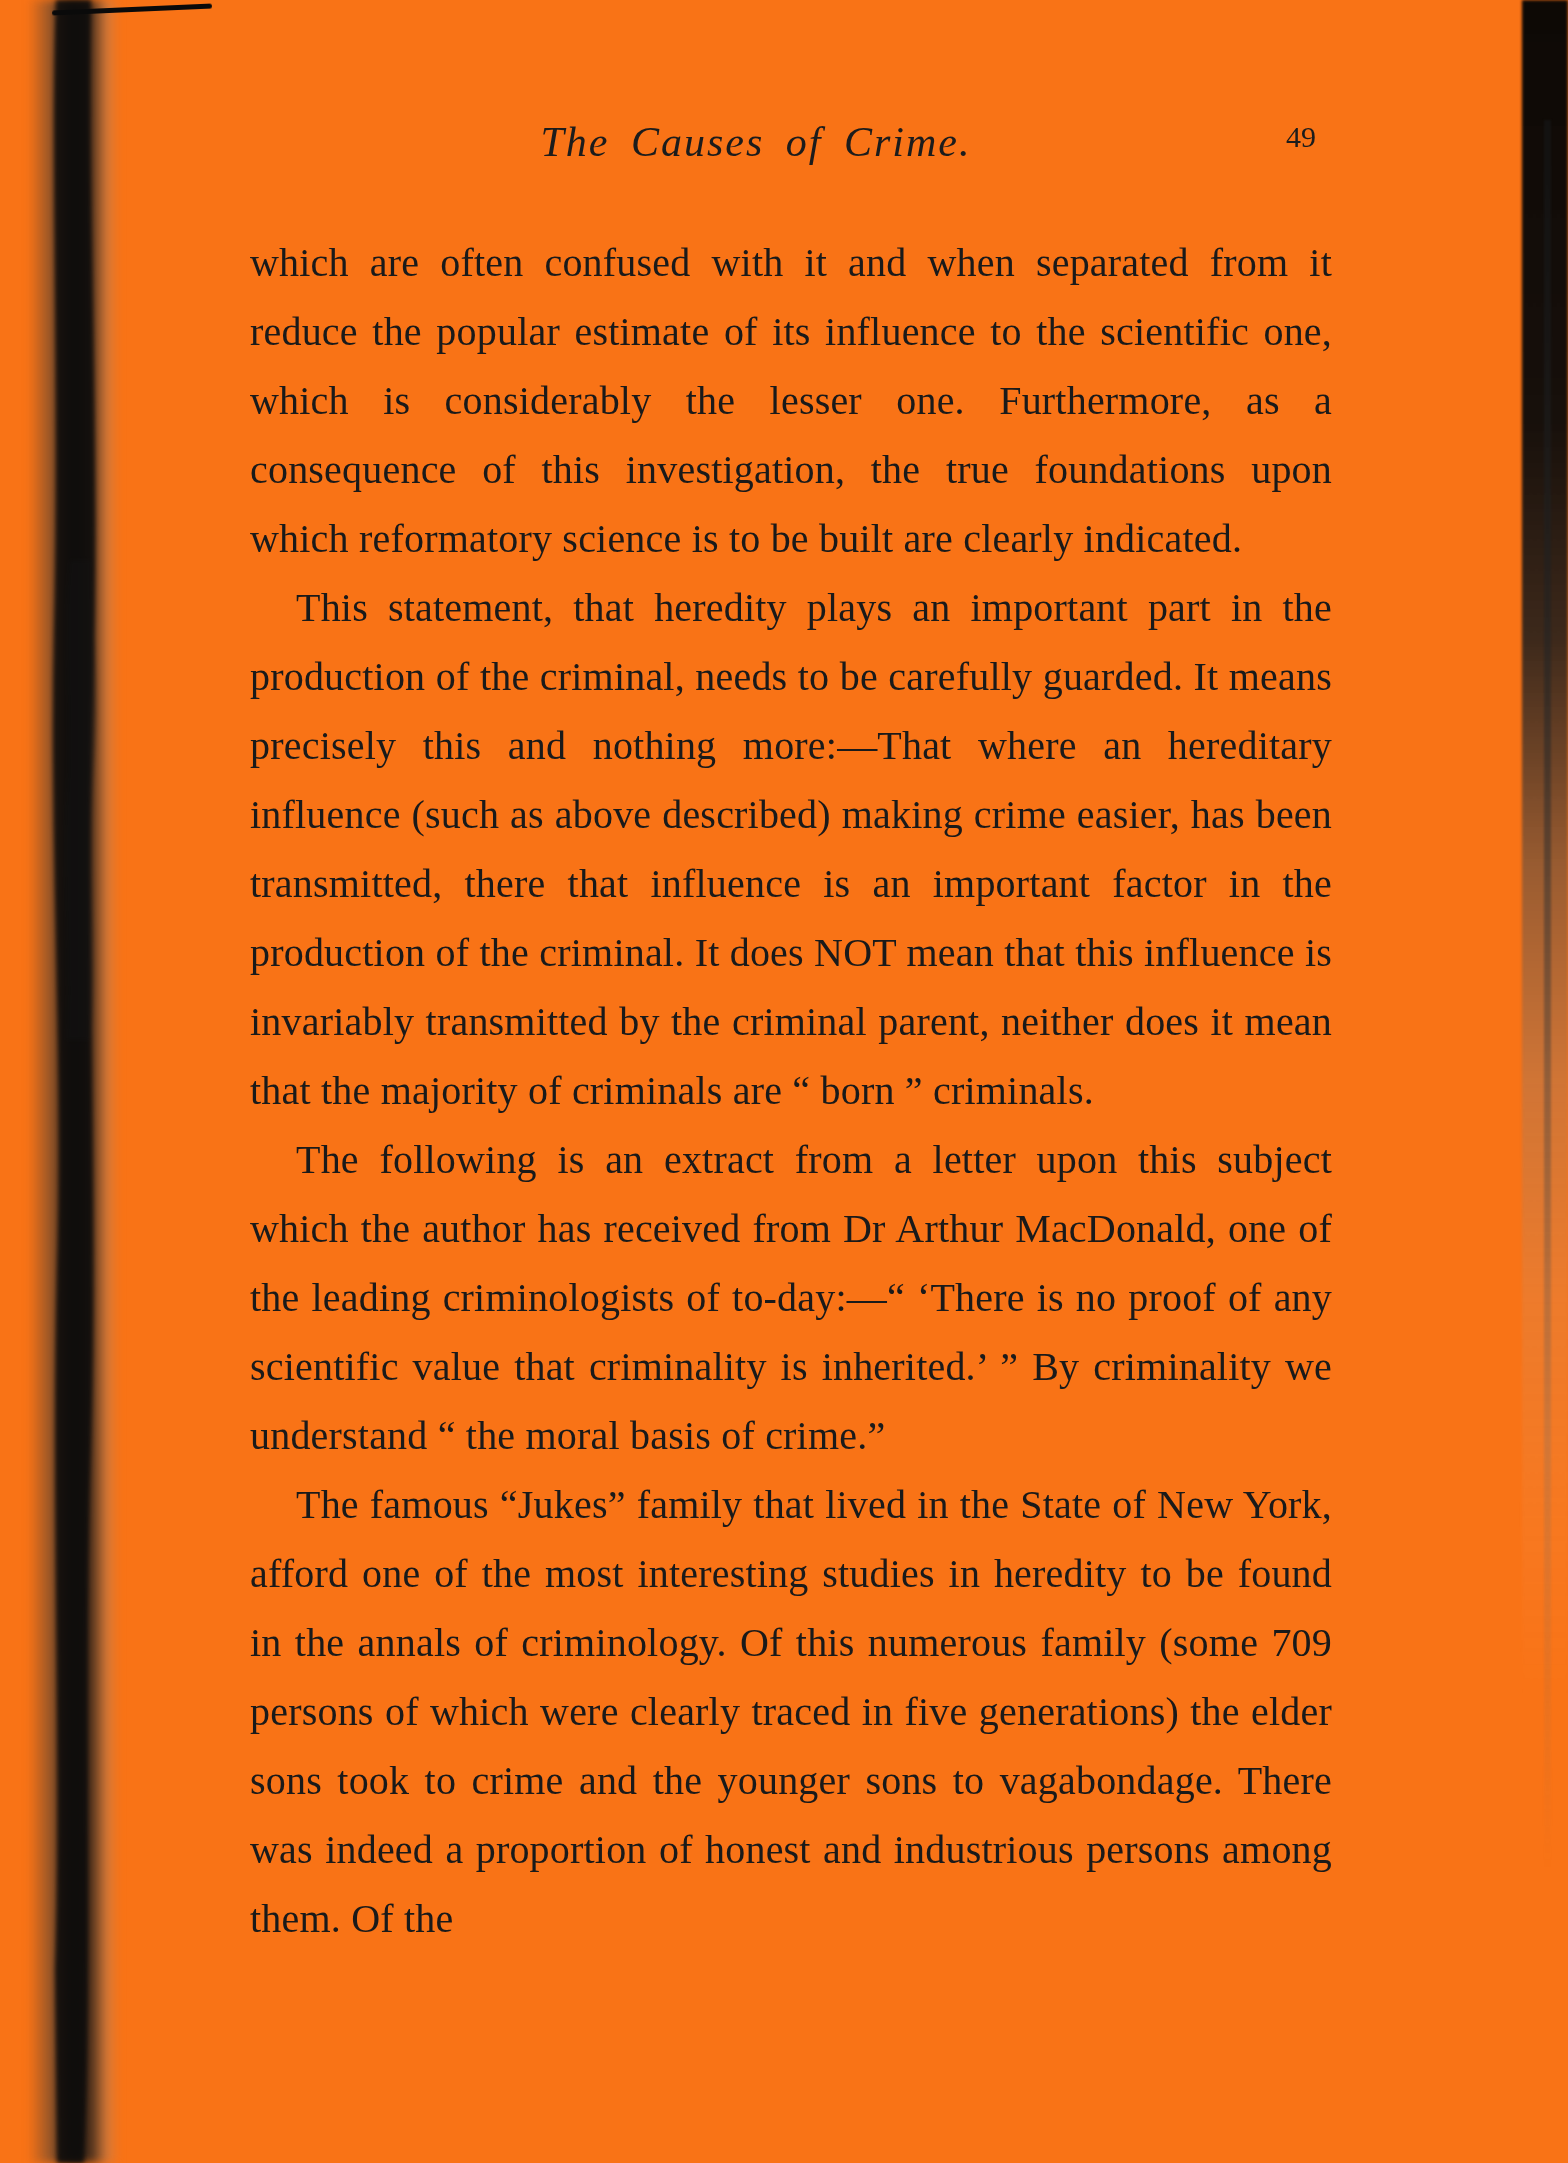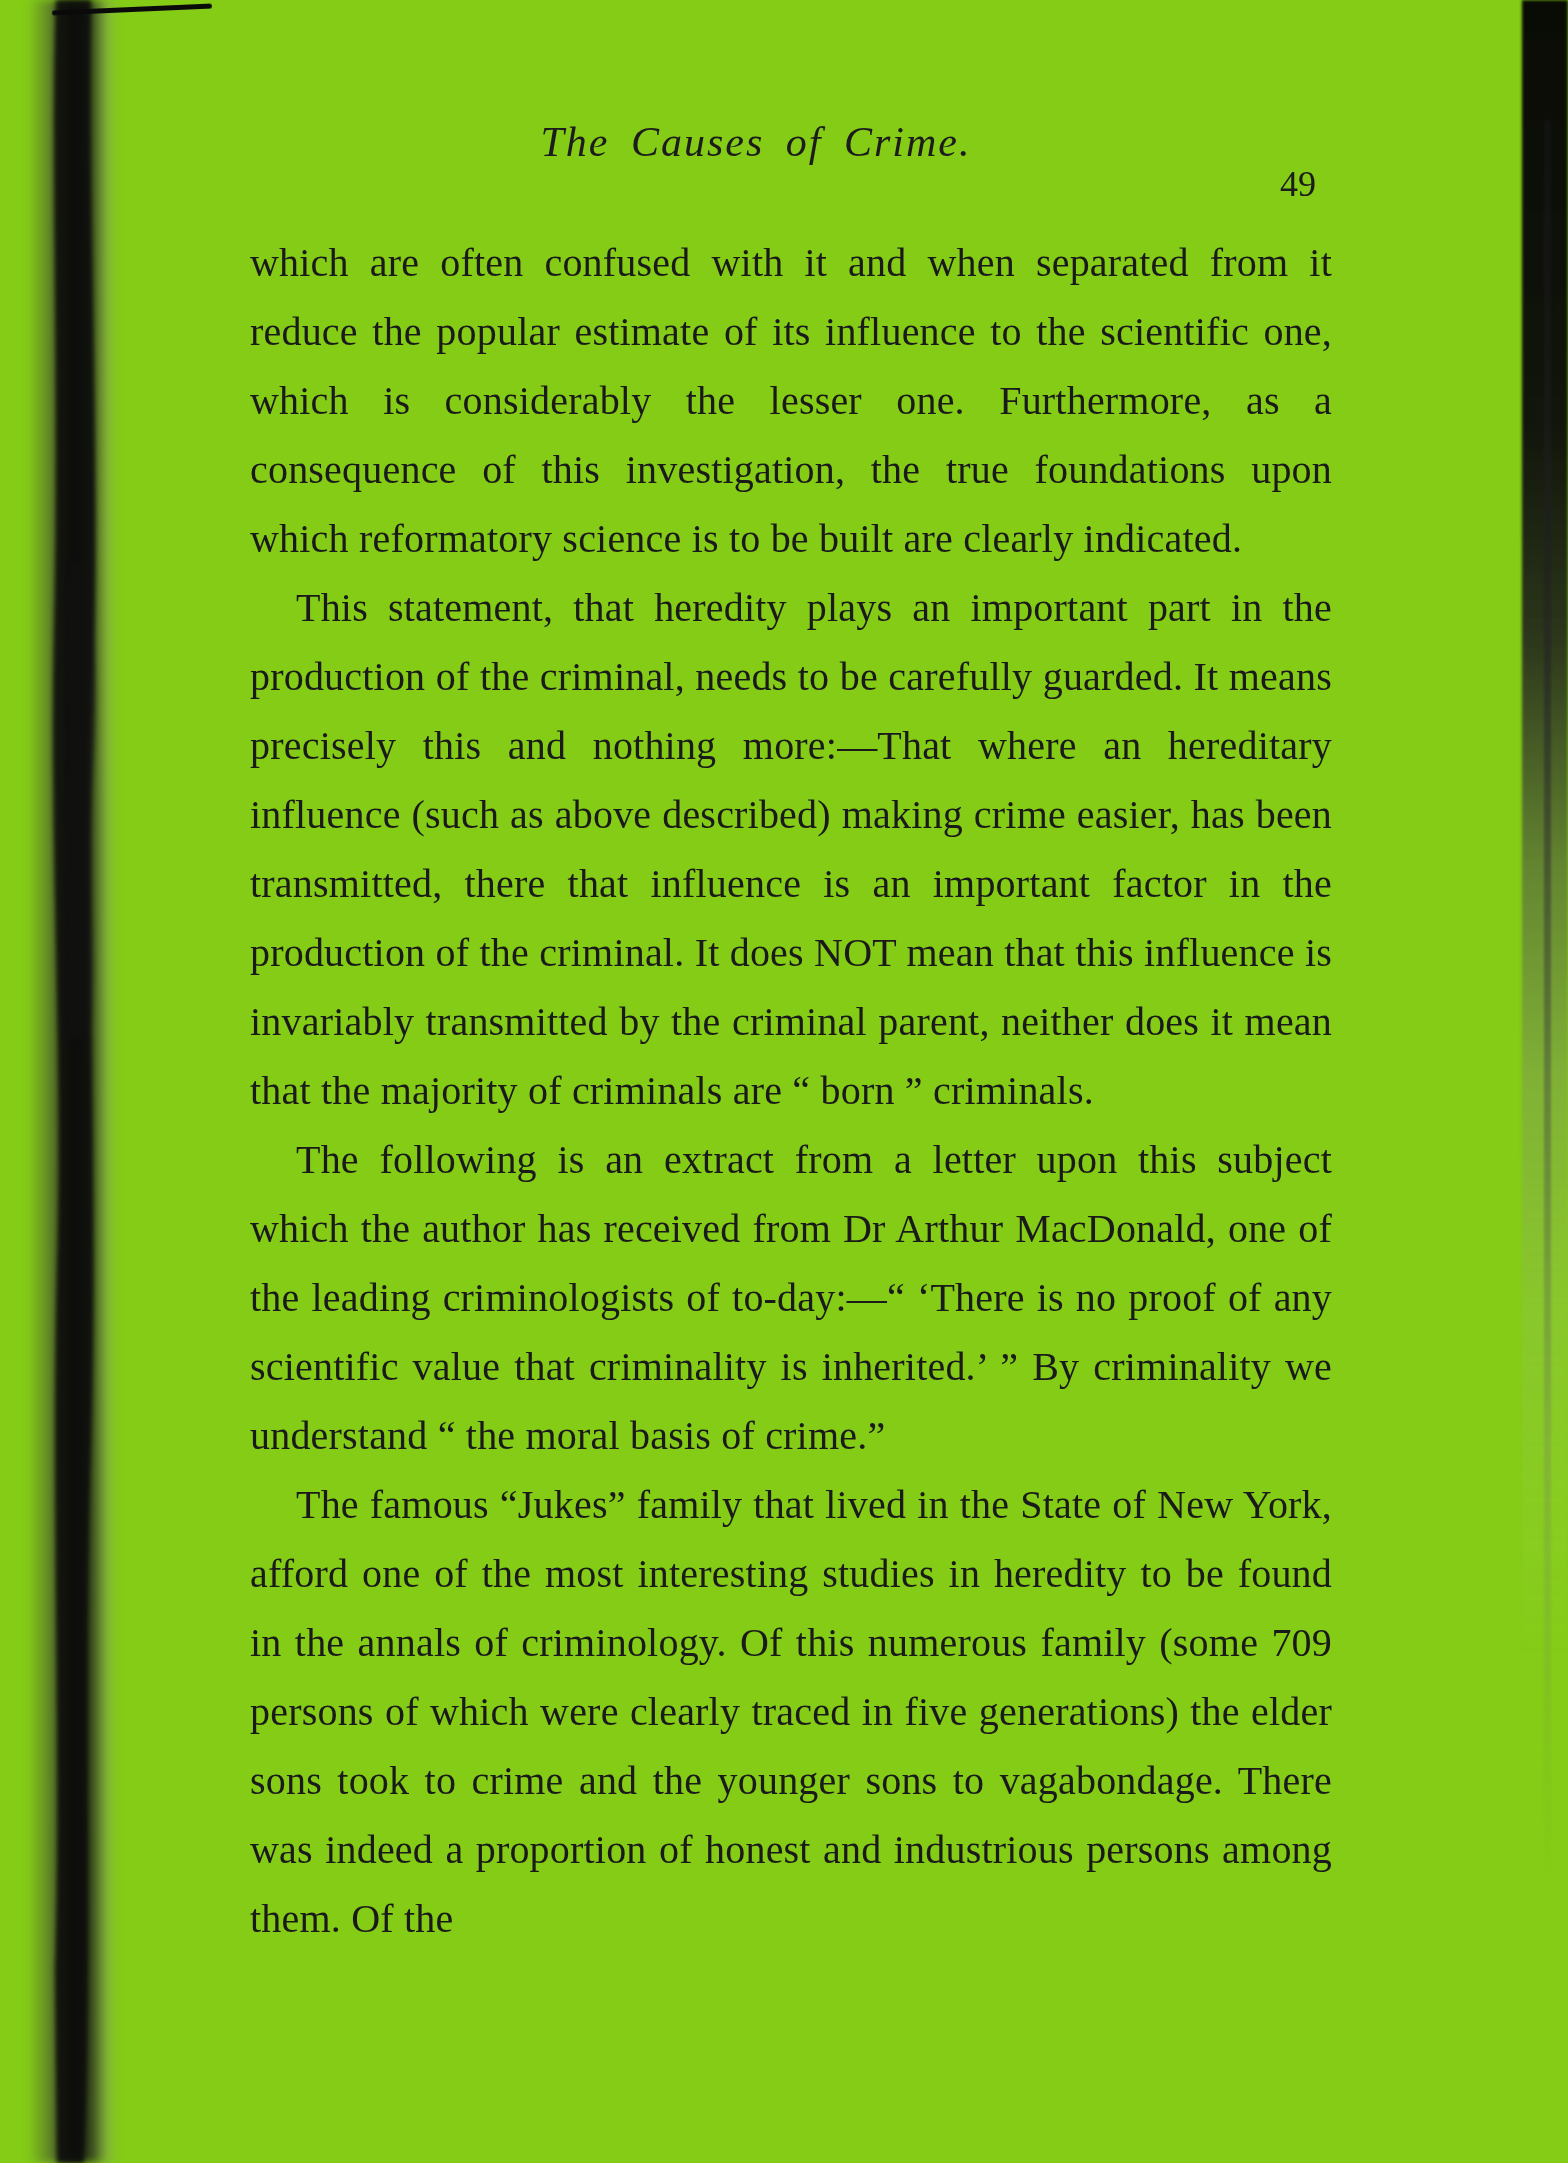--- a/index.html
+++ b/index.html
@@ -4,21 +4,21 @@
 <style>
   html, body {
     margin: 0;
     padding: 0;
     background: #e9e9e7;
   }
   .scan-page {
     position: relative;
     width: 1568px;
     height: 2163px;
-    background: #84cc16;
+    background: #f97316;
     overflow: hidden;
     font-family: "Liberation Serif", serif;
     color: #171717;
   }
 
   
   .binding-shadow {
     position: absolute;
     left: 0; top: 0;
     width: 170px; height: 2163px;
@@ -97,23 +97,22 @@
     text-align: center;
     font-style: italic;
     font-size: 42px;
     letter-spacing: 2px;
     word-spacing: 9px;
     color: #1c1c1c;
   }
   .page-number {
     position: absolute;
     right: 16px; top: 2px;
-    font-size: 36px;
+    font-size: 30px;
     color: #1c1c1c;
-    margin-top: 43px;
   }
   .page-body {
     font-size: 40px;
     line-height: 69px;
     text-align: justify;
     letter-spacing: 0.2px;
     color: #1a1a1a;
   }
   .para {
     margin: 0;

